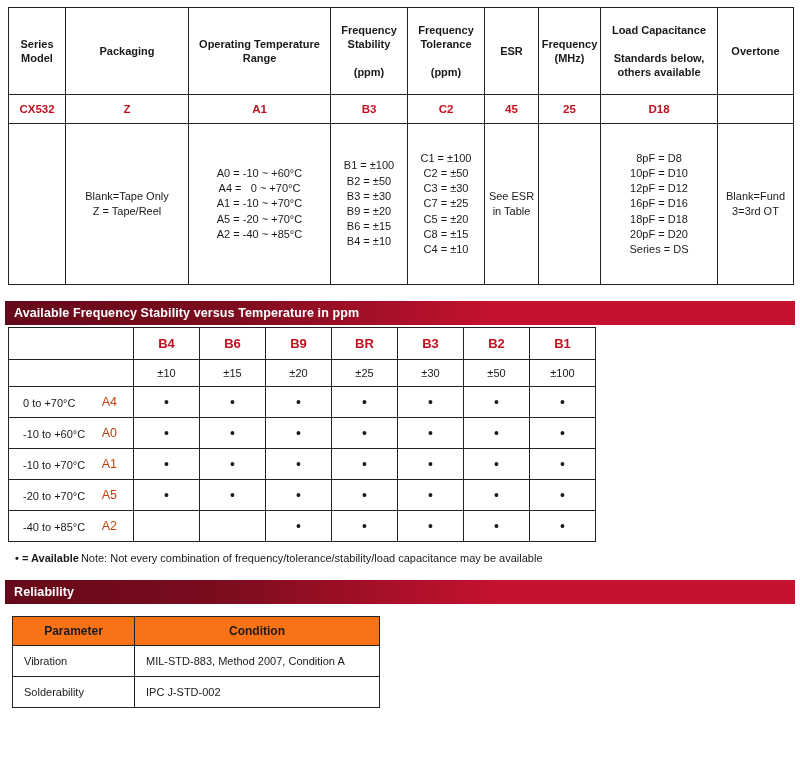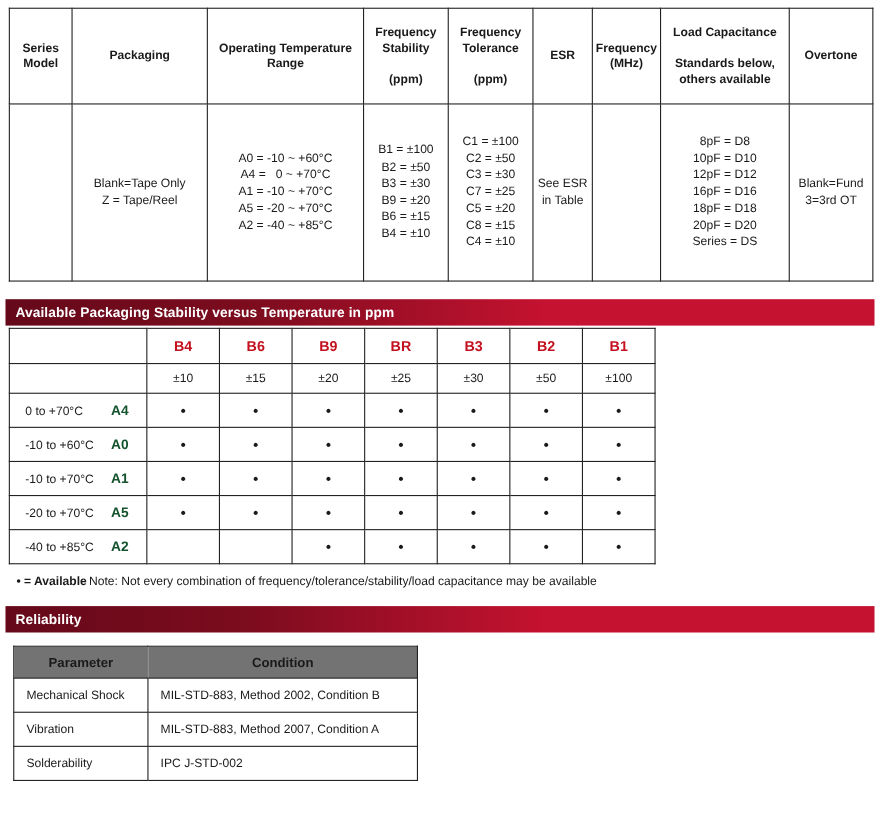--- a/index.html
+++ b/index.html
@@ -30,28 +30,28 @@
 
   
   .sec2 { margin-top:16px; }
   .st-table { margin-left:3px; margin-top:2px; }
   .st-codes td { height:29px; font-weight:bold; font-size:13px; color:#c3111f; }
   .st-ppm td { height:24px; font-size:11px; }
   .st-row td { height:28px; font-size:14px; }
   .st-label { padding:0 16px 0 14px; }
   .st-label .label-flex { display:flex; justify-content:space-between; align-items:flex-end; }
   .range-text { font-size:11px; color:#1a1a1a; }
-  .row-code { font-weight:bold; font-size:12.5px; color:#14532d; }
+  .row-code { font-weight:normal; font-size:12.5px; color:#c2410c; }
   .note { margin:10px 0 0 10px; font-size:11px; }
   .note .bold { font-weight:bold; margin-right:2px; }
 
   
   .sec3 { margin-top:16px; }
   .rel-table { margin-left:7px; margin-top:12px; }
-  .rel-header td { height:26px; background:#737373; font-weight:bold; font-size:12px; }
+  .rel-header td { height:26px; background:#f97316; font-weight:bold; font-size:12px; }
   .rel-row td { height:28px; font-size:11px; text-align:left; padding-left:11px; }
 </style>
 </head>
 <body>
 
 <div class="page">
 
   <div class="section">
     <table class="pn-table">
       <colgroup>
@@ -82,20 +82,31 @@
 (ppm)</td>
         <td>ESR</td>
         <td>Frequency
 (MHz)</td>
         <td>Load Capacitance
 
 Standards below,
 others available</td>
         <td>Overtone</td>
       </tr>
+      <tr class="pn-code">
+        <td>CX532</td>
+        <td>Z</td>
+        <td>A1</td>
+        <td>B3</td>
+        <td>C2</td>
+        <td>45</td>
+        <td>25</td>
+        <td>D18</td>
+        <td></td>
+      </tr>
       <tr class="pn-desc">
         <td></td>
         <td>Blank=Tape Only
 Z = Tape/Reel</td>
         <td>A0 = -10 ~ +60°C
 A4 =   0 ~ +70°C
 A1 = -10 ~ +70°C
 A5 = -20 ~ +70°C
 A2 = -40 ~ +85°C</td>
         <td>B1 = ±100
@@ -122,21 +133,21 @@
 20pF = D20
 Series = DS</td>
         <td>Blank=Fund
 3=3rd OT</td>
       </tr>
     </tbody>
       </table>
   </div>
 
   <div class="section sec2">
-    <div class="banner">Available Packaging Stability versus Temperature in ppm</div>
+    <div class="banner">Available Frequency Stability versus Temperature in ppm</div>
     <table class="st-table">
       <colgroup>
         <col style="width:125px">
         <col style="width:66px">
           <col style="width:66px">
           <col style="width:66px">
           <col style="width:66px">
         <col style="width:66px">
           <col style="width:66px">
           <col style="width:66px">
@@ -251,24 +262,20 @@
       <colgroup>
           <col style="width:122px">
           <col style="width:245px">
         </colgroup>
       <tbody>
           <tr class="rel-header">
         <td>Parameter</td>
         <td>Condition</td>
       </tr>
       <tr class="rel-row">
-        <td>Mechanical Shock</td>
-        <td>MIL-STD-883, Method 2002, Condition B</td>
-      </tr>
-      <tr class="rel-row">
         <td>Vibration</td>
         <td>MIL-STD-883, Method 2007, Condition A</td>
       </tr>
       <tr class="rel-row">
         <td>Solderability</td>
         <td>IPC J-STD-002</td>
       </tr>
 
     </tbody>
       </table>

